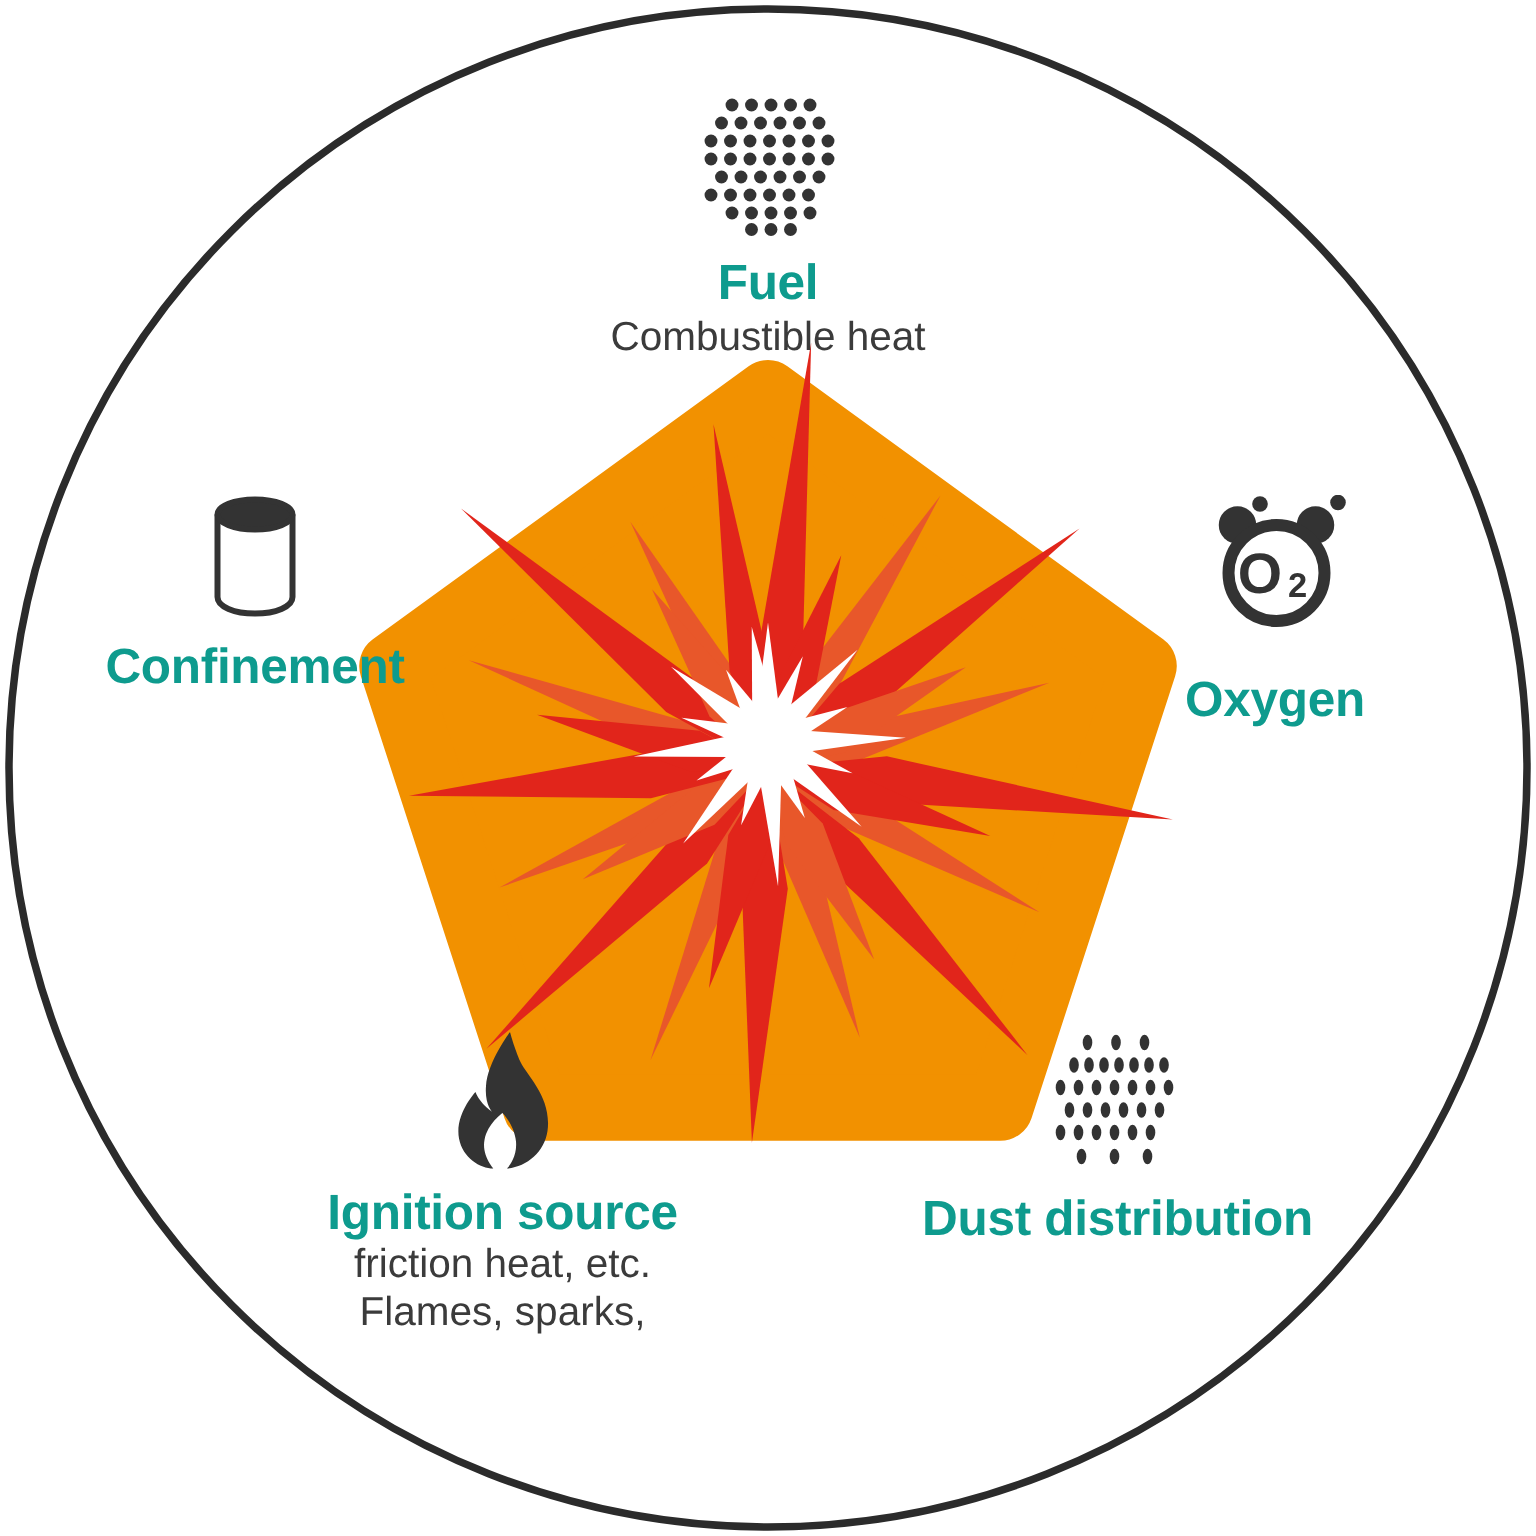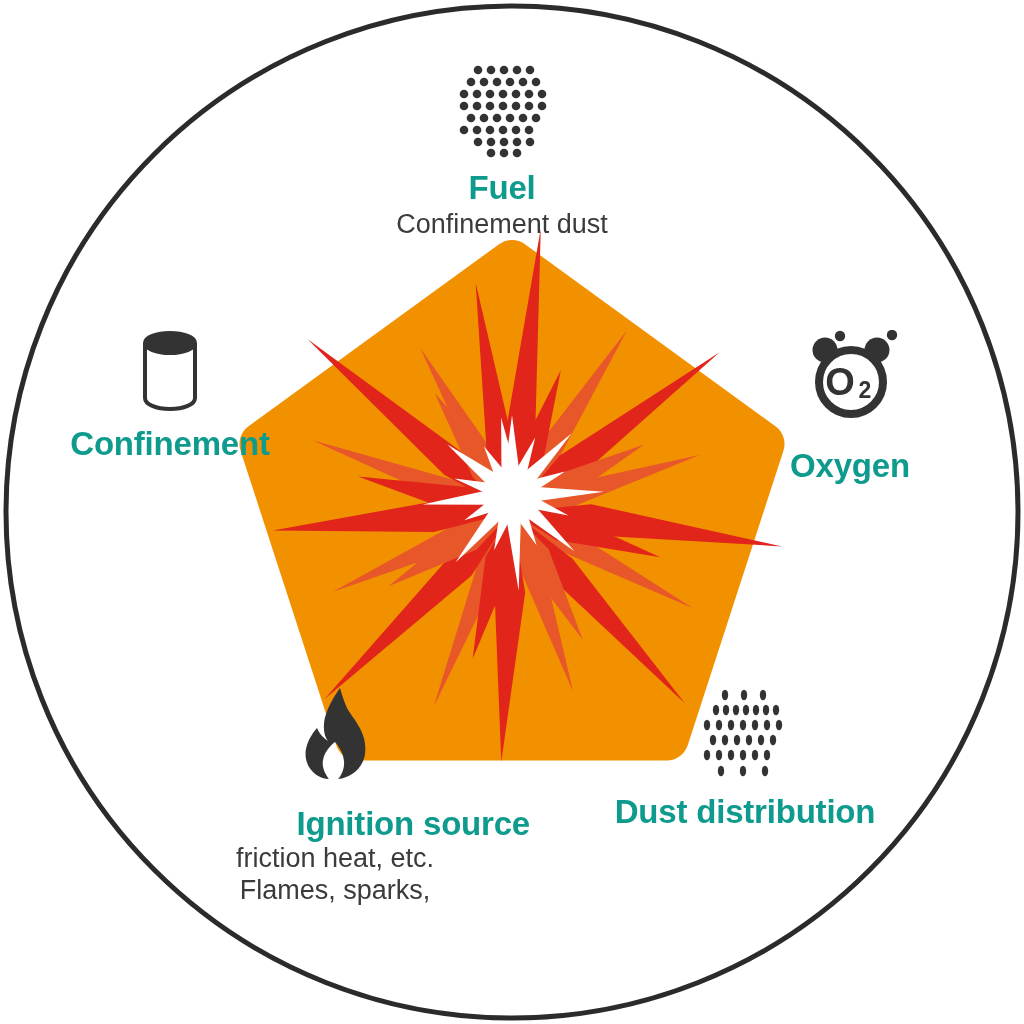--- a/index.html
+++ b/index.html
@@ -48,30 +48,30 @@
     font-size: 27px;
     font-weight: normal;
     margin-top: 2px;
   }
   .icon-box {
     display: block;
     margin: 0 auto;
   }
 
   
-  #node-fuel        { left: 317px; top: 62px;  width: 370px; }
+  #node-fuel        { left: 327px; top: 62px;  width: 370px; }
   #node-oxygen      { left: 700px; top: 330px; width: 300px; }
   #node-dust        { left: 580px; top: 688px; width: 330px; }
   #node-ignition    { left: 140px; top: 688px; width: 390px; }
   #node-confinement { left:  20px; top: 330px; width: 300px; }
 
   #node-fuel .node-title      { margin-top: 12px; }
   #node-oxygen .node-title    { margin-top: 22px; }
   #node-dust .node-title      { margin-top: 12px; line-height: 1.22; }
-  #node-ignition .node-title  { margin-top: 26px; text-align: right; }
+  #node-ignition .node-title  { margin-top: 10px; }
   #node-confinement .node-title { margin-top: 14px; }
 </style>
 </head>
 <body>
 
 <div id="diagram-root">
 
   <svg class="layer" width="1024" height="1024" viewBox="0 0 1024 1024" xmlns="http://www.w3.org/2000/svg">
     <defs>
 
@@ -293,21 +293,21 @@
         <circle cx="54" cy="80" r="4.3"></circle>
           <circle cx="67" cy="80" r="4.3"></circle>
         <circle cx="80" cy="80" r="4.3"></circle>
 
         <circle cx="41" cy="91" r="4.3"></circle>
           <circle cx="54" cy="91" r="4.3"></circle>
         <circle cx="67" cy="91" r="4.3"></circle>
       </g>
     </svg>
     <div class="node-title">Fuel</div>
-    <div class="node-sub">Confinement dust</div>
+    <div class="node-sub">Combustible heat</div>
   </div>
 
   <div class="node" id="node-oxygen">
     <svg class="icon-box" width="110" height="96" viewBox="0 0 110 96" xmlns="http://www.w3.org/2000/svg">
       <g fill="#333333">
         <circle cx="30" cy="20" r="12.5"></circle>
         <circle cx="82" cy="20" r="12.5"></circle>
         <circle cx="45" cy="6" r="5.2"></circle>
         <circle cx="97" cy="5" r="5.2"></circle>
       </g>

